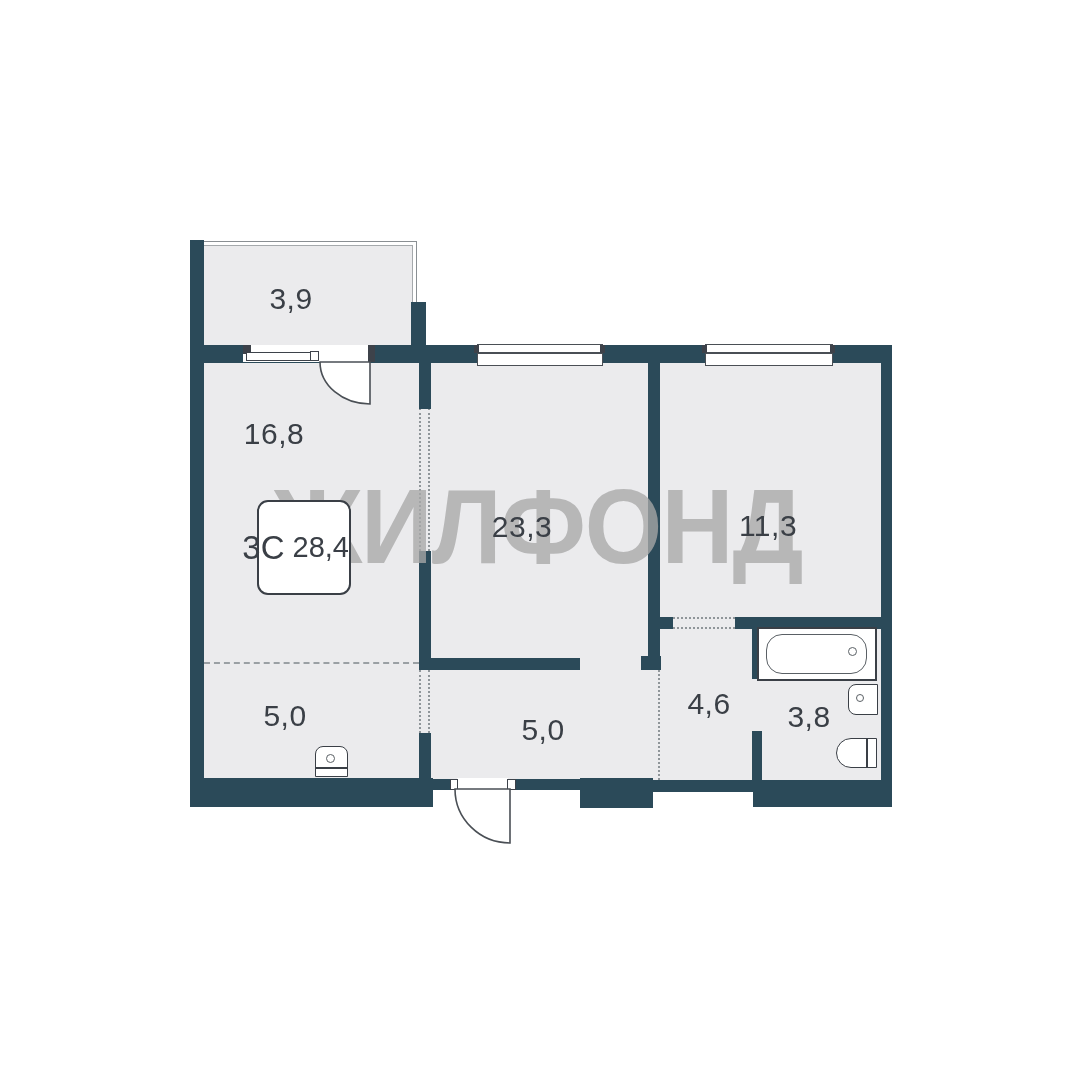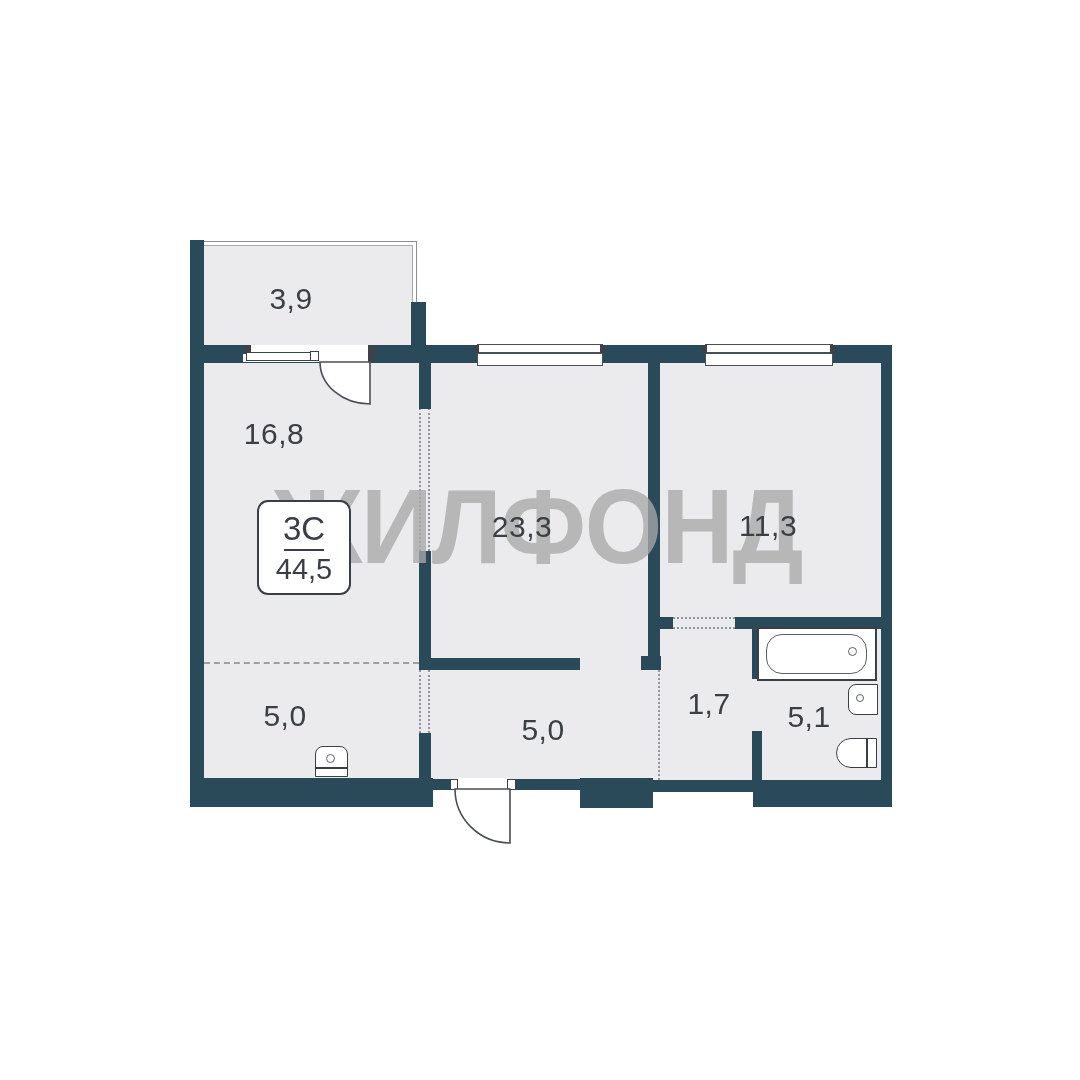--- a/index.html
+++ b/index.html
@@ -18,21 +18,21 @@
   .dot-h{position:absolute;height:0;border-top:2px dotted #8f9599;z-index:3;}
   .dash-h{position:absolute;height:0;border-top:2.5px dashed #9aa0a4;z-index:3;}
   .fix{position:absolute;background:#fff;border:1.5px solid #3a3f46;box-sizing:border-box;z-index:15;}
   .fix-line{position:absolute;background:#3a3f46;z-index:16;}
   .fix-circle{position:absolute;background:#fff;border:1.5px solid #5a6065;border-radius:50%;box-sizing:border-box;z-index:16;}
   .doors{position:absolute;left:0;top:0;z-index:16;pointer-events:none;}
   .room-label{position:absolute;transform:translate(-50%,-50%);color:#3a3f46;font-size:30px;
               font-weight:500;letter-spacing:0.5px;z-index:40;white-space:nowrap;}
   .badge{position:absolute;left:257px;top:500px;width:94px;height:95px;background:#fff;
          border:2px solid #3a3f46;border-radius:11px;box-sizing:border-box;z-index:40;
-         display:flex;flex-direction:column;align-items:center;justify-content:center;gap:4px;}
+         display:flex;flex-direction:row;align-items:center;justify-content:flex-end;gap:4px;}
   .badge .type{font-size:33px;font-weight:500;color:#3a3f46;line-height:1;}
   .badge .divider{width:40px;height:2px;background:#3a3f46;}
   .badge .area{font-size:29px;font-weight:500;color:#3a3f46;line-height:1;}
   .watermark{position:absolute;left:272px;top:471px;font-size:106px;font-weight:bold;
              letter-spacing:-1px;color:rgba(168,168,168,0.78);line-height:1.05;z-index:35;
              transform:scaleX(0.94);transform-origin:left top;white-space:nowrap;}
 </style>
 </head>
 <body>
 
@@ -112,26 +112,26 @@
   <div class="fix-line" style="left:866px;top:739px;width:1.5px;height:28px;"></div>
 
   <div class="fix" style="left:315px;top:746px;width:33px;height:31px;border-radius:8px 8px 0 0;"></div>
   <div class="fix-circle" style="left:326px;top:754px;width:9px;height:9px;"></div>
   <div class="fix-line" style="left:316px;top:767px;width:31px;height:1.5px;"></div>
 
   <div class="room-label" style="left:291px;top:299px;">3,9</div>
   <div class="room-label" style="left:274px;top:434px;">16,8</div>
   <div class="room-label" style="left:522px;top:527px;">23,3</div>
   <div class="room-label" style="left:768px;top:526px;">11,3</div>
-  <div class="room-label" style="left:709px;top:704px;">1,7</div>
-  <div class="room-label" style="left:809px;top:717px;">5,1</div>
+  <div class="room-label" style="left:709px;top:704px;">4,6</div>
+  <div class="room-label" style="left:809px;top:717px;">3,8</div>
   <div class="room-label" style="left:285px;top:716px;">5,0</div>
   <div class="room-label" style="left:543px;top:730px;">5,0</div>
 
   <div class="badge">
     <span class="type">3С</span>
     <span class="divider"></span>
-    <span class="area">44,5</span>
+    <span class="area">28,4</span>
   </div>
 
   <div class="watermark">ЖИЛФОНД</div>
 
 </div>
 
 </body></html>

